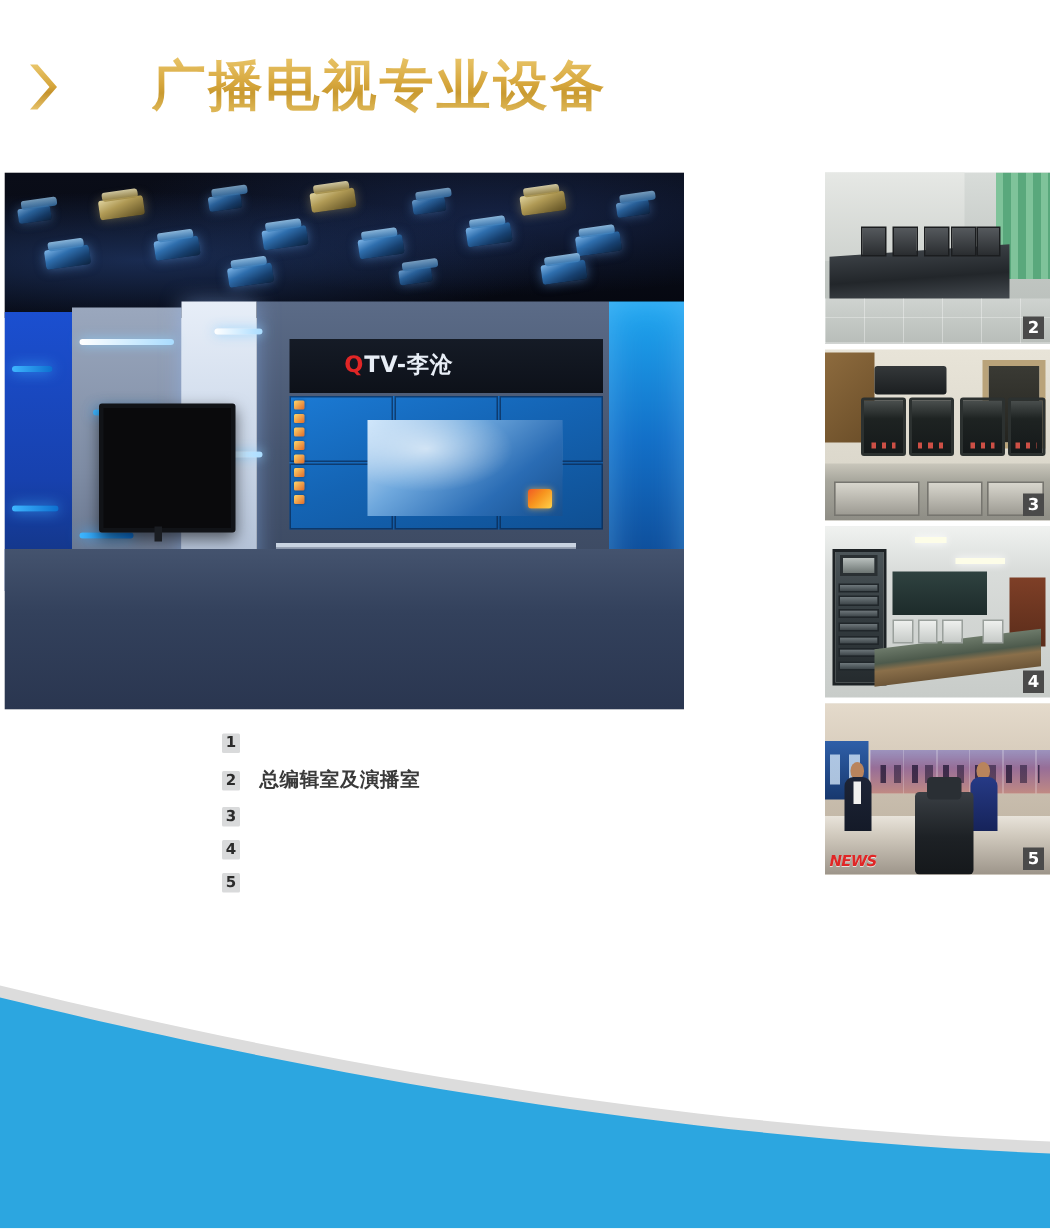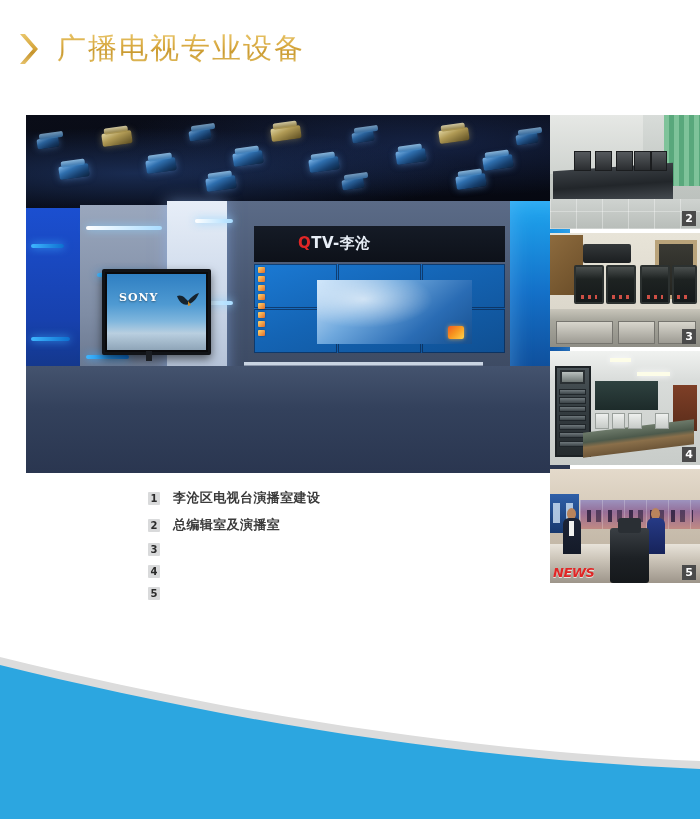--- a/index.html
+++ b/index.html
@@ -25,37 +25,38 @@
     display: flex;
     align-items: center;
     gap: 13px;
   }
   .chevron-icon {
     width: 26px; height: 36px;
     display: block;
   }
   .page-title {
     font-family: "DejaVu Sans", "Liberation Sans", sans-serif;
-    font-size: 29px;
-    font-weight: normal;
+    font-size: 36px;
+    font-weight: bold;
     letter-spacing: 2px;
     color: #d9ad4a;
     background: linear-gradient(180deg,#e8c468 0%,#d6a63c 45%,#c99a30 60%,#e4bf62 100%);
     -webkit-background-clip: text;
     background-clip: text;
     -webkit-text-fill-color: transparent;
     white-space: nowrap;
     line-height: 1.1;
+    margin-left: 44px;
   }
 
   
   .hero {
     position: absolute;
-    left: 26px; top: 115px;
-    width: 544px; height: 358px;
+    left: 3px; top: 115px;
+    width: 453px; height: 358px;
     overflow: hidden;
     background: #e5e5e5;
   }
   .hero-ceiling {
     position: absolute; left:0; top:0; width:100%; height:27%;
     background:
       radial-gradient(ellipse at 20% 60%, rgba(40,70,130,.55) 0%, rgba(0,0,0,0) 55%),
       radial-gradient(ellipse at 72% 30%, rgba(35,60,120,.45) 0%, rgba(0,0,0,0) 55%),
       linear-gradient(180deg,#0a0d18 0%, #070a14 70%, #05070f 100%);
   }
@@ -303,21 +304,21 @@
       rgba(30,20,50,.75) 0 4px, rgba(0,0,0,0) 4px 9px,
       rgba(30,20,50,.55) 9px 14px, rgba(0,0,0,0) 14px 21px); }
   .t5 .lpanel { position:absolute; left:0; top:22%; width:19%; height:34%;
     background: linear-gradient(180deg,#2f5fa8,#17386e); }
   .t5 .lpanel::after { content:""; position:absolute; left:12%; top:22%; width:76%; height:52%;
     background: repeating-linear-gradient(90deg,#cfe2f5 0 7px, rgba(0,0,0,0) 7px 13px); opacity:.8; }
   .t5 .desk { position:absolute; left:0; bottom:0; width:100%; height:34%;
     background: linear-gradient(180deg,#e8e3da 0%, #cfc8bc 35%, #9d958a 100%); }
   .t5 .news { position:absolute; left:2%; bottom:3%;
     color:#e02626; font-family:"DejaVu Sans","Liberation Sans",sans-serif;
-    font-size:13px; font-weight:bold; font-style:italic; letter-spacing:-.5px;
+    font-size:10px; font-weight:bold; font-style:italic; letter-spacing:-.5px;
     text-shadow:0 1px 0 rgba(255,255,255,.7); }
   .t5 .anchor { position:absolute; bottom:26%; width:13%; height:40%; }
   .t5 .anchor .head { position:absolute; left:26%; top:0; width:48%; height:26%;
     border-radius:50%; background:#b9845c; }
   .t5 .anchor .body { position:absolute; left:4%; top:23%; width:92%; height:78%;
     border-radius:6px 6px 0 0; background: linear-gradient(180deg,#1d2436,#141a28); }
   .t5 .anchor.f .body { background: linear-gradient(180deg,#263a86,#16235a); }
   .t5 .anchor .shirt { position:absolute; left:36%; top:28%; width:28%; height:34%;
     background:#f1f1ef; }
   .t5 .cam { position:absolute; left:40%; bottom:0; width:26%; height:48%;
@@ -431,29 +432,20 @@
           <i></i>
           <i></i>
           <i></i>
           <i></i>
           <i></i>
           <i></i>
       </div>
     </div>
 
     <div class="tv">
-      <div class="tv-screen">
-        <span class="tv-brand">SONY</span>
-        <span class="tv-eagle">
-          <svg viewBox="0 0 24 18" width="24" height="18" xmlns="http://www.w3.org/2000/svg">
-            <path d="M1 4 C6 2 9 6 12 9 C15 5 19 2 23 1 C21 6 18 10 13 12 C9 14 4 12 1 4 Z" fill="#16232e"></path>
-            <path d="M12 9 L15 13 L12 14 Z" fill="#c98a2a"></path>
-          </svg>
-        </span>
-      </div>
       <div class="tv-mount"></div>
     </div>
 
     <div class="riser">
       <div class="riser-logo"><span class="q">Q</span><span>TV-李沧</span></div>
     </div>
     <div class="platform"></div>
     <div class="hero-floor"></div>
   </div>
 
@@ -530,21 +522,20 @@
       <span class="cam"></span>
       <span class="news">NEWS</span>
       <span class="thumb-badge">5</span>
     </div>
 
   </div>
 
   <div class="caption-list">
     <div class="caption-item">
       <span class="cap-num">1</span>
-      <span class="cap-text">李沧区电视台演播室建设</span>
     </div>
     <div class="caption-item">
       <span class="cap-num">2</span>
       <span class="cap-text">总编辑室及演播室</span>
     </div>
     <div class="caption-item">
       <span class="cap-num">3</span>
     </div>
     <div class="caption-item">
       <span class="cap-num">4</span>

